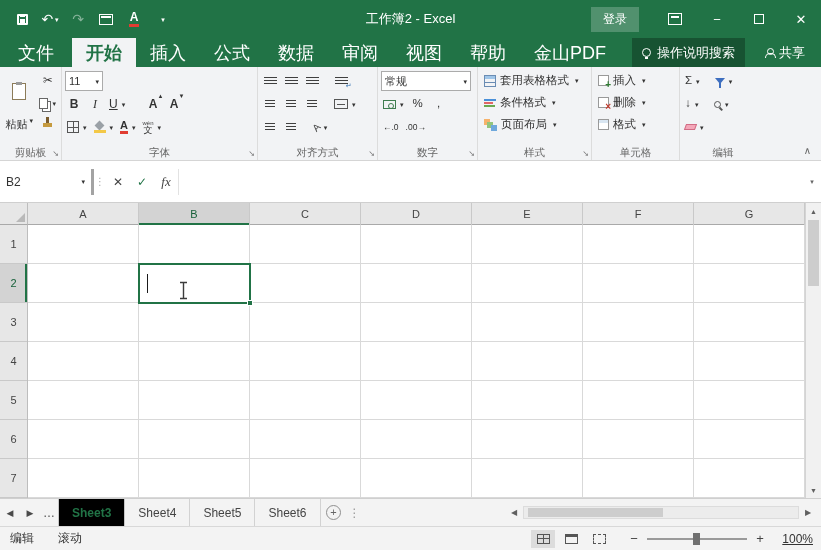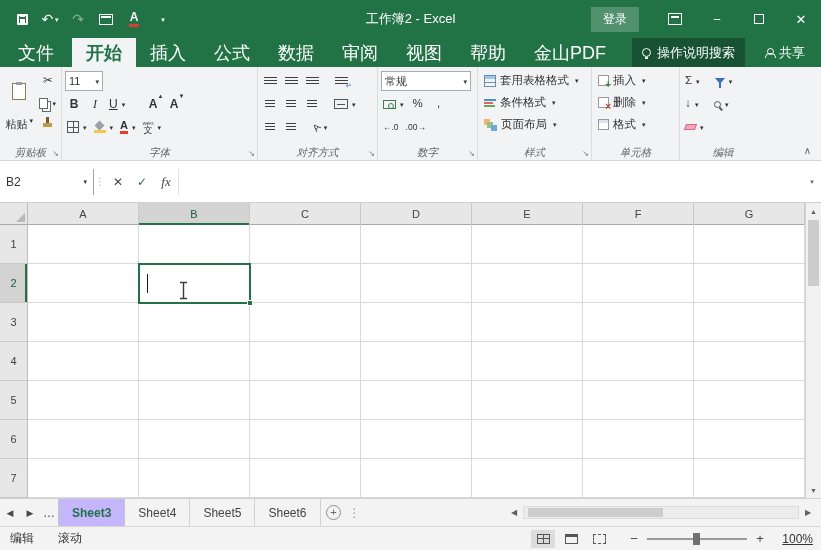--- a/index.html
+++ b/index.html
@@ -40,21 +40,21 @@
   .share { margin-left:auto; display:flex; align-items:center; gap:5px; padding:0 16px; font-size:13px; cursor:default; }
   .person { width:10px; height:10px; position:relative; display:inline-block; }
   .person::before { content:''; position:absolute; top:0; left:3px; width:5px; height:5px; border:1px solid #fff; border-radius:50%; }
   .person::after { content:''; position:absolute; bottom:0; left:1px; width:9px; height:4px; border:1px solid #fff; border-bottom:none; border-radius:5px 5px 0 0; }
 
   
   .ribbon { position:absolute; top:67px; left:0; right:0; height:94px; background:#f2f3f5; border-bottom:1px solid #d5d5d5; display:flex; align-items:stretch; }
   .rgroup { position:relative; display:flex; flex-direction:column; border-right:1px solid #dcdcdc; padding:3px 3px 0; }
   .rows { display:flex; flex-direction:column; gap:1px; flex:1; }
   .rrow { display:flex; align-items:center; gap:3px; height:22px; }
-  .glabel { height:15px; font-size:10.5px; color:#666; text-align:center; line-height:14px; white-space:nowrap;font-style:italic; }
+  .glabel { height:15px; font-size:10.5px; color:#666; text-align:center; line-height:14px; white-space:nowrap; }
   .launcher { position:absolute; right:2px; bottom:2px; font-size:8px; color:#777; line-height:1; cursor:default; }
   .rbtn { display:inline-flex; align-items:center; justify-content:center; gap:2px; height:20px; min-width:18px; padding:0 2px; color:#333; cursor:default; }
   .rbtn .sym { font-size:11.5px; line-height:1; }
   .combo { display:flex; align-items:center; height:20px; background:#fff; border:1px solid #ababab; font-size:11px; padding:0 3px; cursor:default; }
   .combo .val { flex:1; overflow:hidden; white-space:nowrap; }
   .stylebtn { display:flex; align-items:center; gap:4px; height:21px; font-size:11.5px; padding:0 3px; cursor:default; white-space:nowrap; }
 
   
   .clip-wrap { display:flex; gap:2px; flex:1; }
   .paste-big { display:flex; flex-direction:column; align-items:center; justify-content:center; width:36px; cursor:default; }
@@ -117,21 +117,21 @@
   
   .icon-funnel { width:0; height:0; border-left:5px solid transparent; border-right:5px solid transparent; border-top:6px solid #3d6ebf; position:relative; display:inline-block; }
   .icon-funnel::after { content:''; position:absolute; top:-1px; left:-1px; width:2px; height:5px; background:#3d6ebf; }
   .icon-find { width:7px; height:7px; border:1.5px solid #555; border-radius:50%; position:relative; display:inline-block; }
   .icon-find::after { content:''; position:absolute; bottom:-3px; right:-3px; width:4px; height:1.5px; background:#555; transform:rotate(45deg); }
   .icon-eraser { width:11px; height:6px; background:#f4a7b9; border:1px solid #d16c85; transform:skewX(-20deg); display:inline-block; }
   .collapse-ribbon { position:absolute; right:10px; bottom:4px; color:#666; font-size:10px; cursor:default; }
 
   
   .fbar { position:absolute; top:161px; left:0; right:0; height:42px; background:#fff; border-bottom:1px solid #cfcfcf; display:flex; align-items:center; padding:0; }
-  .namebox { width:94px; height:26px; display:flex; align-items:center; padding:0 6px; border-right:1px solid #a3a3a3; font-size:12px; cursor:default; }
+  .namebox { width:94px; height:26px; display:flex; align-items:center; padding:0 6px; border-right:3px solid #a3a3a3; font-size:12px; cursor:default; }
   .namebox .val { flex:1; }
   .fbar-sep { width:12px; text-align:center; color:#aaa; font-size:10px; }
   .fbtn { width:24px; height:26px; display:flex; align-items:center; justify-content:center; font-size:12px; color:#444; cursor:default; }
   .fbtn.fx { font-style:italic; font-family:"Liberation Serif",serif; font-size:13px; }
   .fbtn.enter { color:#217346; }
   .finput { flex:1; height:26px; border-left:1px solid #e2e2e2; cursor:text; }
   .fexpand { width:20px; height:26px; display:flex; align-items:center; justify-content:center; color:#666; font-size:8px; cursor:default; }
 
   
   .grid { position:absolute; top:203px; left:0; width:805px; height:295px; background:#fff; }
@@ -154,21 +154,21 @@
   .vscroll { position:absolute; top:203px; right:0; width:16px; height:295px; background:#f1f1f1; border-left:1px solid #d4d4d4; }
   .vs-arrow { height:16px; display:flex; align-items:center; justify-content:center; font-size:7px; color:#606060; cursor:default; }
   .vs-arrow.bottom { position:absolute; bottom:0; left:0; right:0; }
   .vs-thumb { position:absolute; top:17px; left:2px; right:2px; height:66px; background:#cdcdcd; cursor:default; }
 
   
   .sheetbar { position:absolute; top:498px; left:0; right:0; height:28px; background:#f3f3f3; border-top:1px solid #cfcfcf; display:flex; align-items:stretch; font-size:12px; }
   .snav { width:20px; display:flex; align-items:center; justify-content:center; color:#4a4a4a; font-size:9px; cursor:default; }
   .sdots { width:18px; display:flex; align-items:center; justify-content:center; color:#4a4a4a; cursor:default; }
   .stab { display:flex; align-items:center; justify-content:center; padding:0 13px; color:#444; border-right:1px solid #d2d2d2; cursor:default; white-space:nowrap; }
-  .stab.active { background:#c4b5fd; color:#217346; font-weight:bold; border:1px solid #c6c6c6; border-bottom:none; border-top:none; }
+  .stab.active { background:#000000; color:#217346; font-weight:bold; border:1px solid #c6c6c6; border-bottom:none; border-top:none; }
   .newsheet { width:26px; display:flex; align-items:center; justify-content:center; cursor:default; }
   .newsheet .circ { width:15px; height:15px; border:1px solid #8f8f8f; border-radius:50%; display:flex; align-items:center; justify-content:center; color:#666; font-size:11px; line-height:1; }
   .sbar-more { width:16px; display:flex; align-items:center; justify-content:center; color:#999; cursor:default; }
   .hscroll { margin-left:auto; display:flex; align-items:center; width:314px; padding-right:6px; gap:2px; }
   .hs-arrow { width:14px; text-align:center; color:#606060; font-size:8px; cursor:default; }
   .hs-track { flex:1; height:13px; background:#ececec; border:1px solid #dcdcdc; position:relative; cursor:default; }
   .hs-thumb { position:absolute; top:1px; bottom:1px; left:4px; width:135px; background:#cdcdcd; }
 
   
   .statusbar { position:absolute; top:526px; left:0; right:0; height:24px; background:#f3f3f3; border-top:1px solid #d8d8d8; display:flex; align-items:center; font-size:12px; color:#333; }

